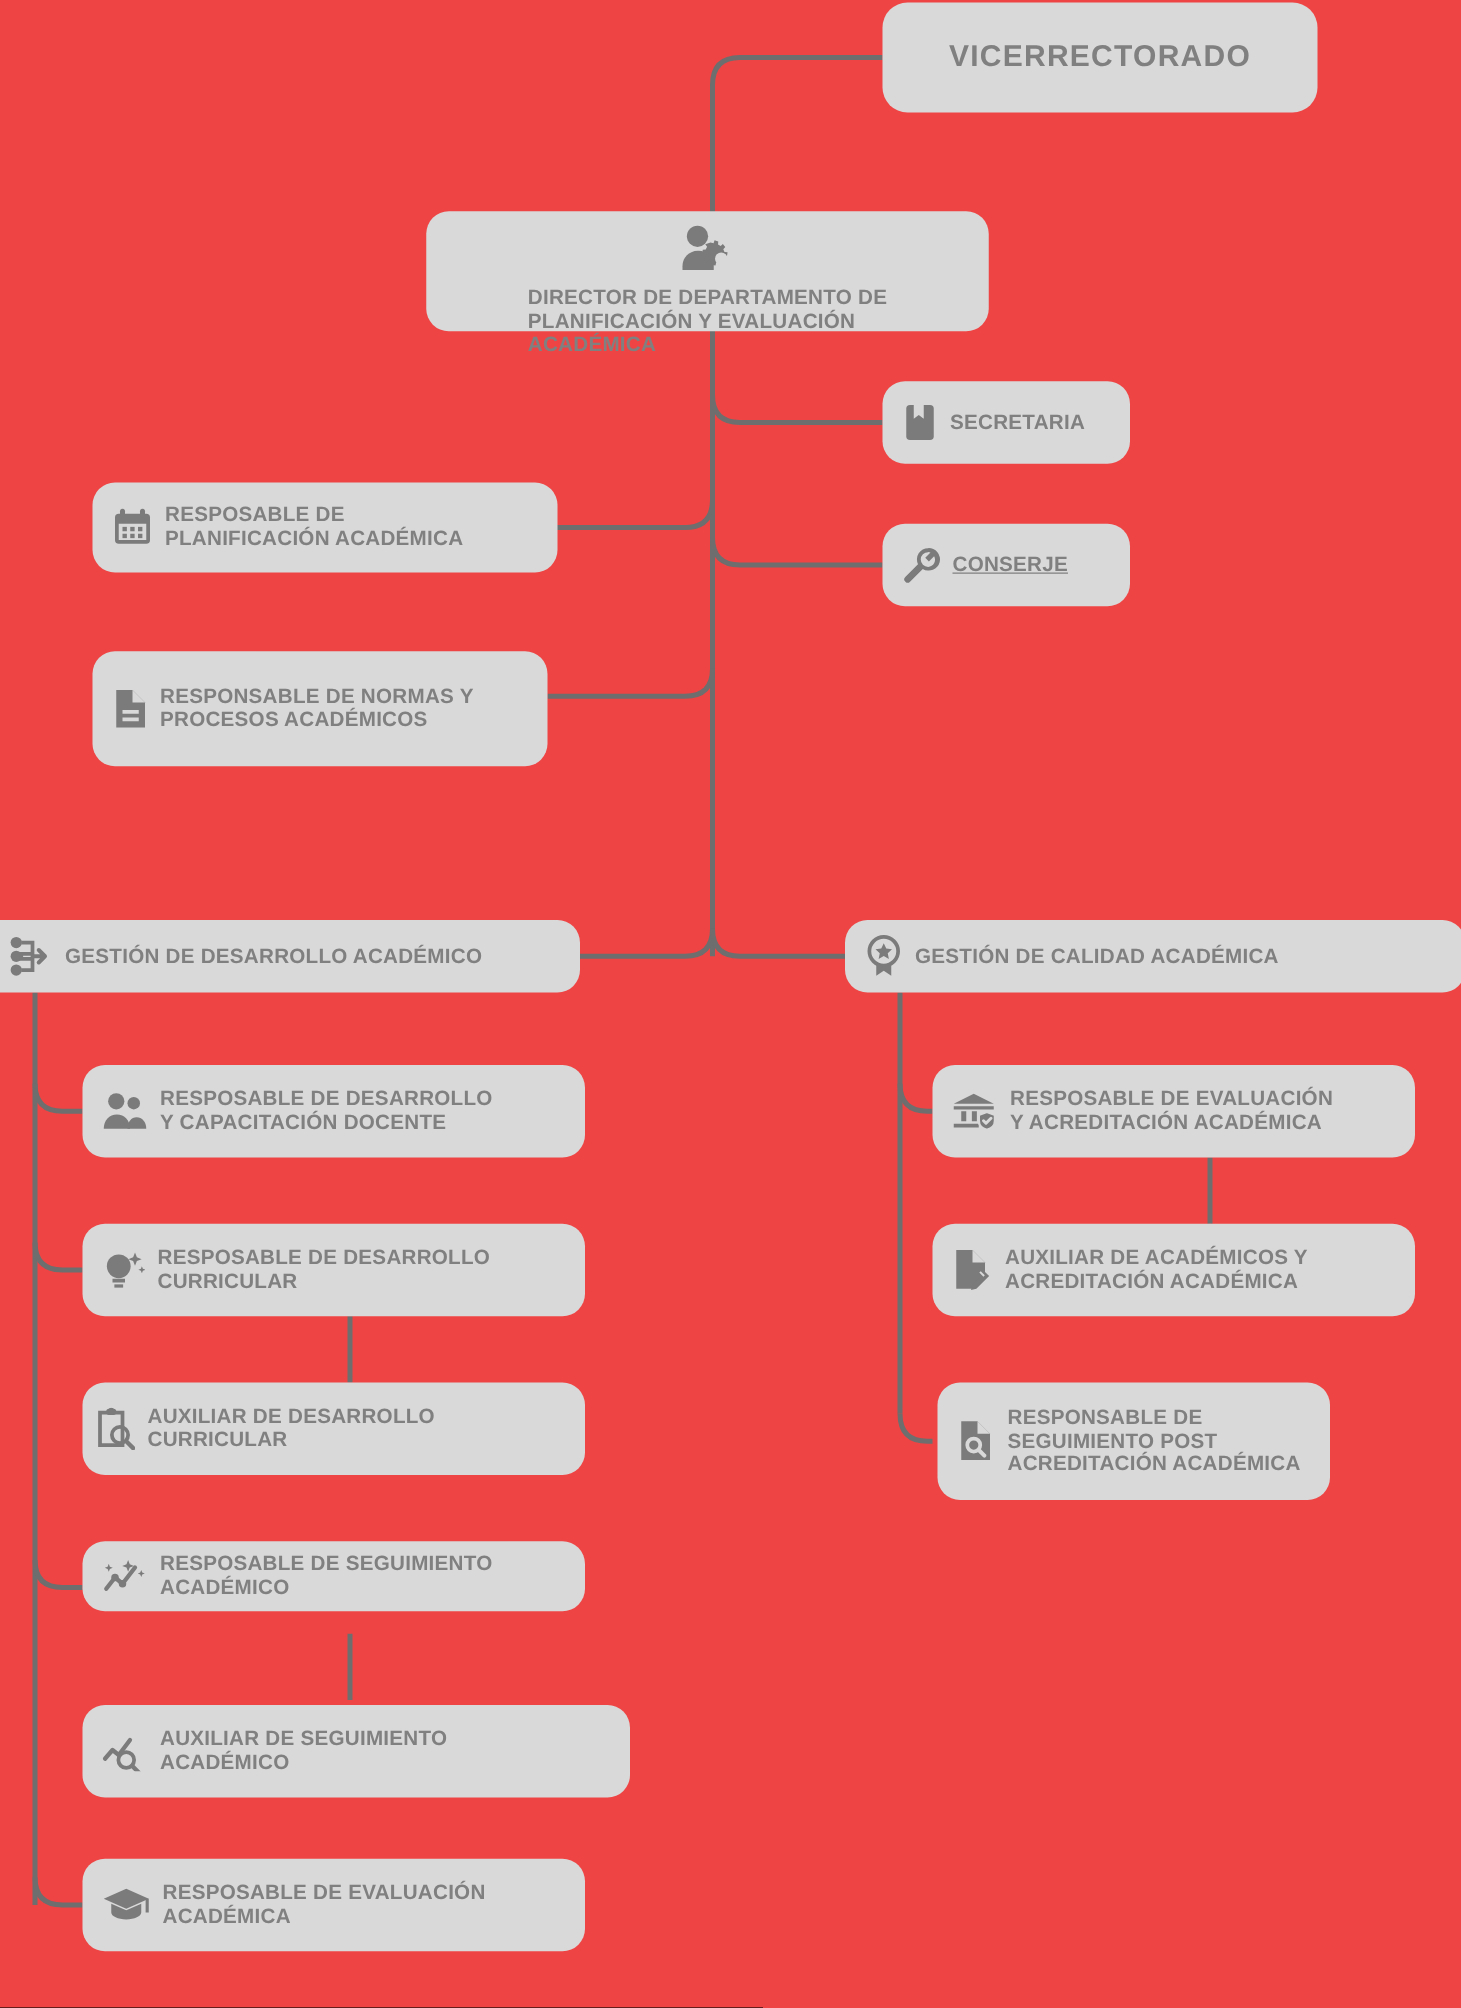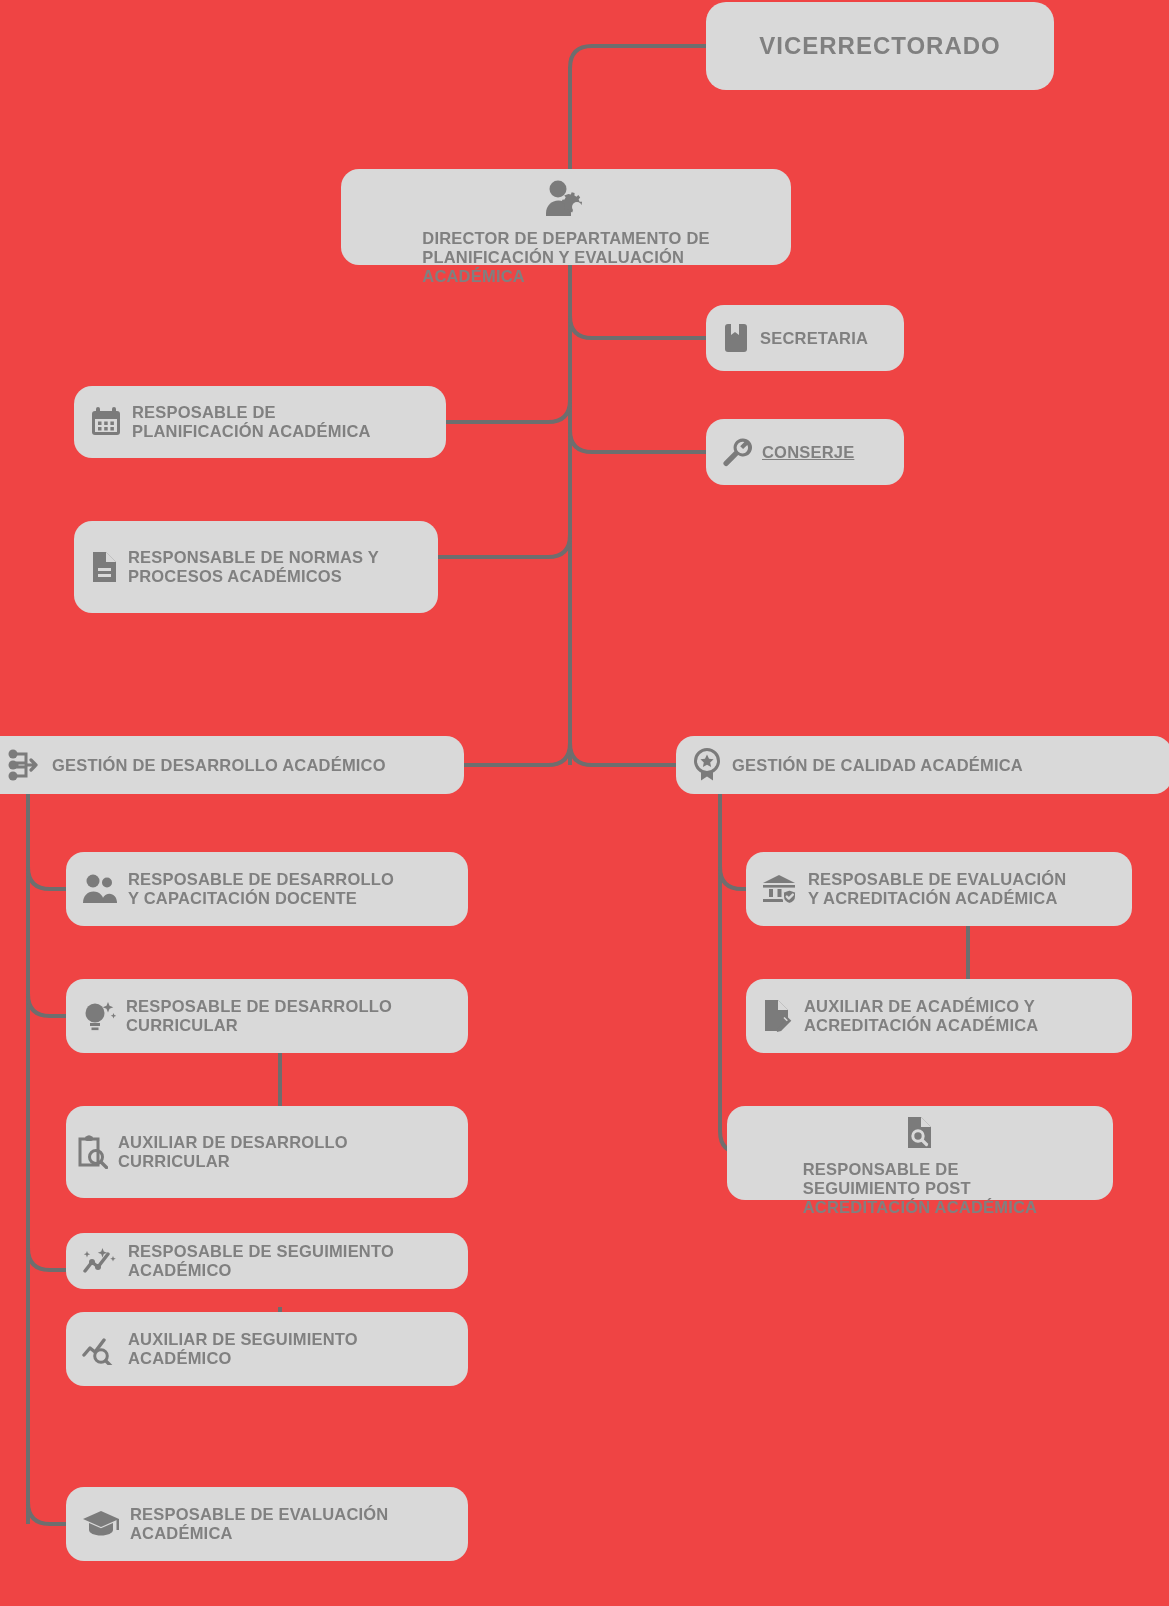--- a/index.html
+++ b/index.html
@@ -101,51 +101,51 @@
     left: 66px; top: 852px; width: 402px; height: 74px;
   }
   #n-capacitacion .lbl { font-size: 16.5px; }
 
   #n-desarrollo-curricular {
     left: 66px; top: 979px; width: 402px; height: 74px;
   }
   #n-desarrollo-curricular .lbl { font-size: 16.5px; }
 
   #n-aux-curricular {
-    left: 66px; top: 1106px; width: 402px; height: 92px; padding-left: 10px;
+    left: 66px; top: 1106px; width: 402px; height: 74px; padding-left: 10px;
   }
   #n-aux-curricular .lbl { font-size: 16.5px; }
 
   #n-seguimiento {
     left: 66px; top: 1233px; width: 402px; height: 56px; align-items: center;
   }
   #n-seguimiento .lbl { font-size: 16.5px; }
 
   #n-aux-seguimiento {
-    left: 66px; top: 1312px; width: 402px; height: 74px;
+    left: 66px; top: 1364px; width: 438px; height: 74px;
   }
   #n-aux-seguimiento .lbl { font-size: 16.5px; }
 
   #n-eval-academica {
     left: 66px; top: 1487px; width: 402px; height: 74px;
   }
   #n-eval-academica .lbl { font-size: 16.5px; }
 
   #n-eval-acreditacion {
     left: 746px; top: 852px; width: 386px; height: 74px;
   }
   #n-eval-acreditacion .lbl { font-size: 16.5px; }
 
   #n-aux-eval-acreditacion {
     left: 746px; top: 979px; width: 386px; height: 74px;
   }
   #n-aux-eval-acreditacion .lbl { font-size: 16.5px; }
 
   #n-post-acreditacion {
-    left: 727px; top: 1106px; width: 386px; height: 94px; flex-direction: column;
+    left: 750px; top: 1106px; width: 314px; height: 94px;
   }
   #n-post-acreditacion .lbl { font-size: 16.5px; }
 </style>
 </head>
 <body>
 
 <div id="org-root">
 
   <svg id="wire-layer" viewBox="0 0 1169 1606" width="1169" height="1606">
     <g fill="none" stroke="#6e6e6e" stroke-width="4" stroke-linecap="butt">
@@ -374,21 +374,21 @@
 
   <div class="node" id="n-aux-eval-acreditacion">
     <span class="ico">
       <svg width="32" height="34" viewBox="0 0 32 34">
         <path d="M3 1h13l10 10v12l-9 9H3z"></path>
         <path d="M16 1l10 10H16z" fill="#d9d9d9"></path>
         <path d="M30 18.5l3.3 3.3-10.2 10.2-4.3 1 1-4.3z" transform="translate(-4,0)"></path>
         <path d="M26 18.5l3.3 3.3" stroke="#d9d9d9" stroke-width="1.6" transform="translate(-4,0)"></path>
       </svg>
     </span>
-    <span class="lbl">AUXILIAR DE ACADÉMICO Y
+    <span class="lbl">AUXILIAR DE ACADÉMICOS Y
 ACREDITACIÓN ACADÉMICA</span>
   </div>
 
   <div class="node" id="n-post-acreditacion">
     <span class="ico">
       <svg width="30" height="34" viewBox="0 0 30 34">
         <path d="M3 1h13l10 10v21H3z"></path>
         <path d="M16 1l10 10H16z" fill="#d9d9d9"></path>
         <circle cx="13" cy="20" r="5.2" fill="none" stroke="#d9d9d9" stroke-width="3"></circle>
         <path d="M17 24l4.5 4.5" stroke="#d9d9d9" stroke-width="3.2" stroke-linecap="round"></path>

